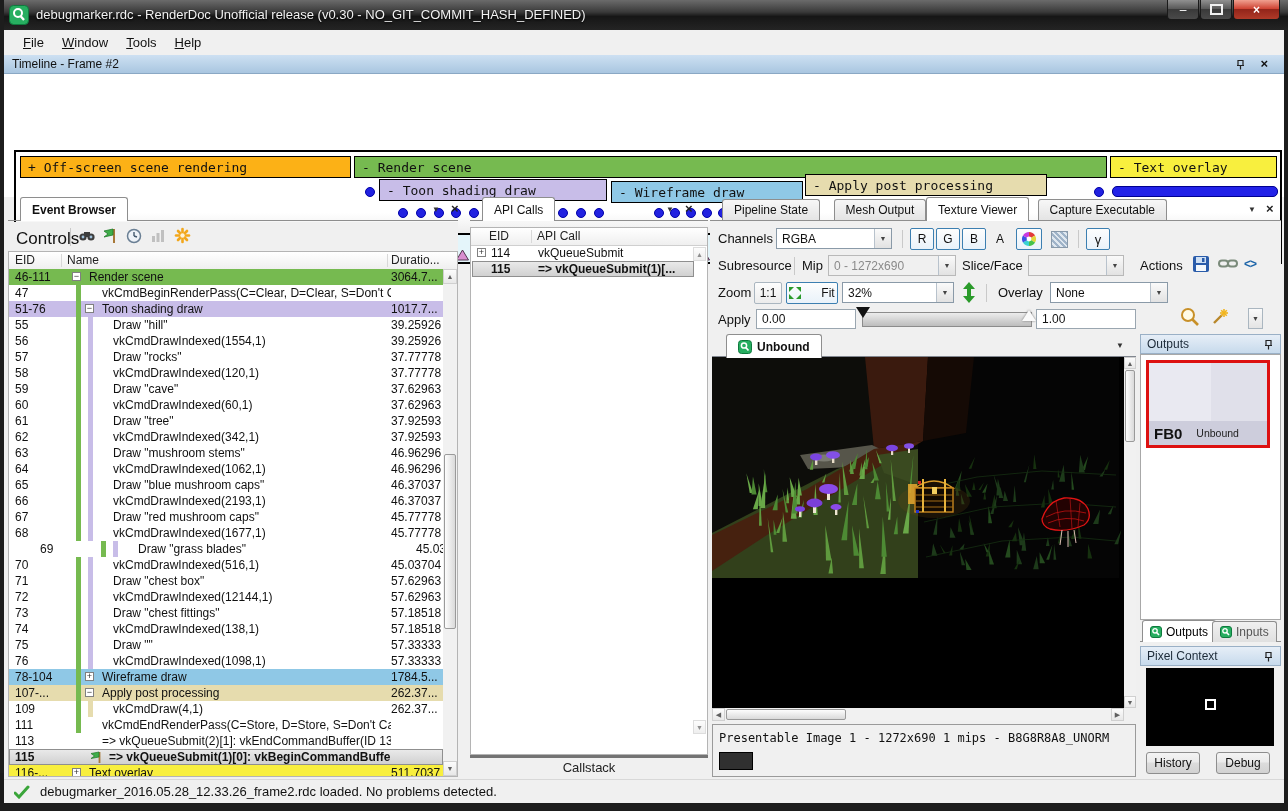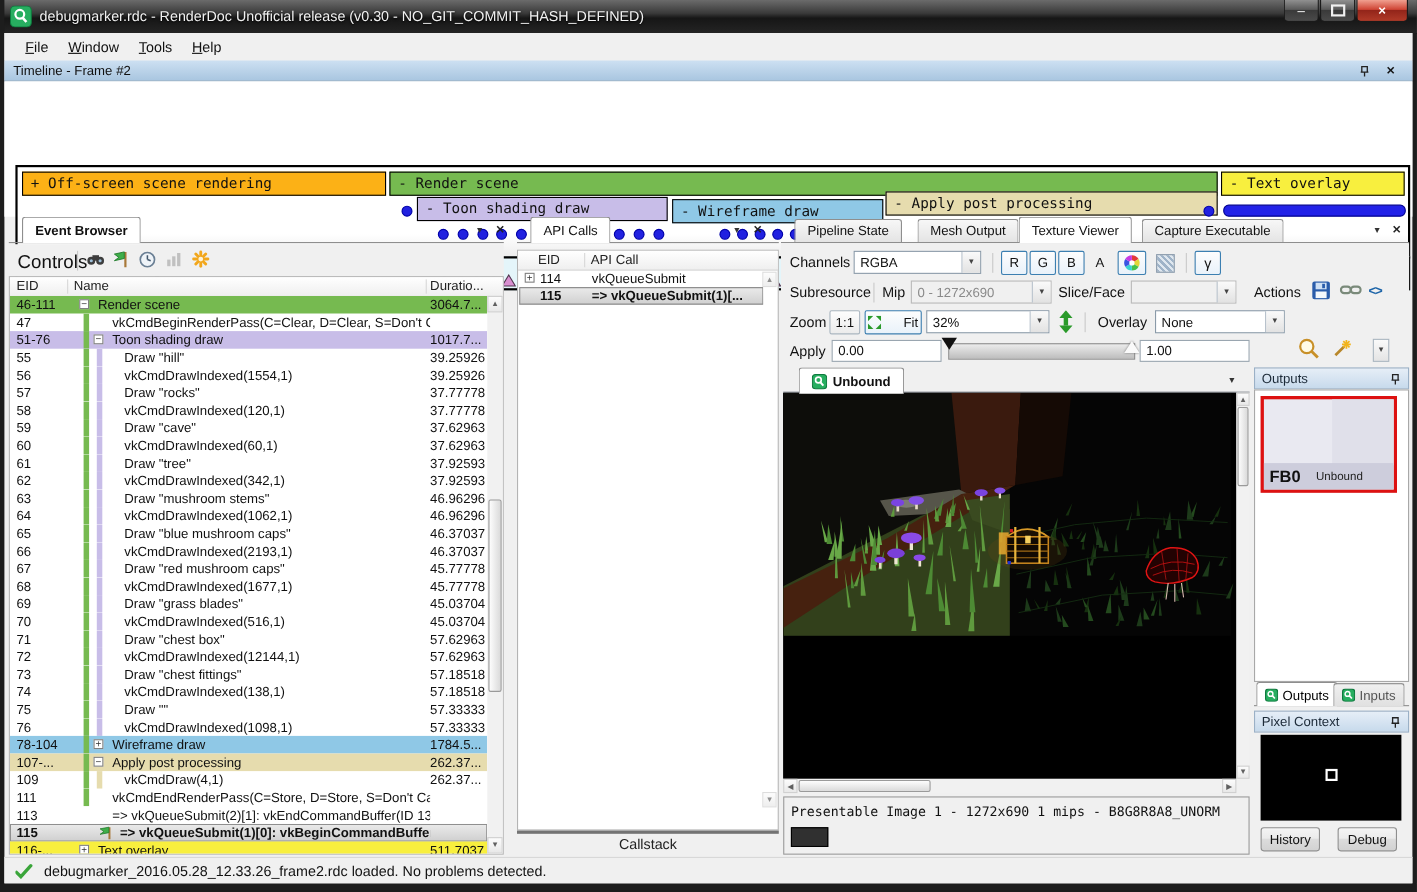--- a/index.html
+++ b/index.html
@@ -121,21 +121,21 @@
   </svg>
   <span class="a" style="right:16px;top:1px;font-size:13px;font-weight:bold">×</span>
 </div>
 <div class="a tlbody">
   <div class="a barsbox" id="tl-bars">
       <div class="tlbar" style="left: 4px; top: 4px; width: 331px; background: rgb(252, 177, 22);">+ Off-screen scene rendering</div>
       <div class="tlbar" style="left: 338px; top: 4px; width: 753px; background: rgb(118, 186, 80);">- Render scene</div>
       <div class="tlbar" style="left: 1094px; top: 4px; width: 167px; background: rgb(248, 239, 62);">- Text overlay</div>
       <div class="tlbar" style="left: 363px; top: 27px; width: 228px; background: rgb(200, 189, 232);">- Toon shading draw</div>
       <div class="tlbar" style="left: 595px; top: 29px; width: 192px; background: rgb(143, 200, 230);">- Wireframe draw</div>
-      <div class="tlbar" style="left: 789px; top: 22px; width: 302px; background: rgb(230, 220, 174);">- Apply post processing</div>
+      <div class="tlbar" style="left: 789px; top: 22px; width: 242px; background: rgb(230, 220, 174);">- Apply post processing</div>
       <div class="dot" style="left: 349px; top: 35px; width: 10px; height: 10px;"></div>
       <div class="dot" style="left: 1078px; top: 35px; width: 10px; height: 10px;"></div>
       <div class="tlpill" style="left: 1096px; top: 34px; width: 166px;"></div>
       <div class="dot" style="left: 382px; top: 56px; width: 10px; height: 10px;"></div>
       <div class="dot" style="left: 399.8px; top: 56px; width: 10px; height: 10px;"></div>
       <div class="dot" style="left: 417.6px; top: 56px; width: 10px; height: 10px;"></div>
       <div class="dot" style="left: 435.4px; top: 56px; width: 10px; height: 10px;"></div>
       <div class="dot" style="left: 453.2px; top: 56px; width: 10px; height: 10px;"></div>
       <div class="dot" style="left: 471px; top: 56px; width: 10px; height: 10px;"></div>
       <div class="dot" style="left: 488.8px; top: 56px; width: 10px; height: 10px;"></div>
@@ -578,21 +578,21 @@
       </div>
       <div class="ebrow" style="top: 256px; padding-left: 36px;">
         <div class="c-eid">68</div>
         <div class="c-name">
           <div class="guide" style="left: 15px; background: rgb(118, 186, 80);"></div>
           <div class="guide" style="left: 27px; background: rgb(200, 189, 232);"></div>
           <div class="lbl" style="left: 52px;">vkCmdDrawIndexed(1677,1)</div>
         </div>
         <div class="c-dur">45.77778</div>
       </div>
-      <div class="ebrow" style="top: 272px;">
+      <div class="ebrow" style="top: 272px; margin-left: 25px;">
         <div class="c-eid">69</div>
         <div class="c-name">
           <div class="guide" style="left: 15px; background: rgb(118, 186, 80);"></div>
           <div class="guide" style="left: 27px; background: rgb(200, 189, 232);"></div>
           <div class="lbl" style="left: 52px;">Draw "grass blades"</div>
         </div>
         <div class="c-dur">45.03704</div>
       </div>
       <div class="ebrow" style="top: 288px;">
         <div class="c-eid">70</div>

